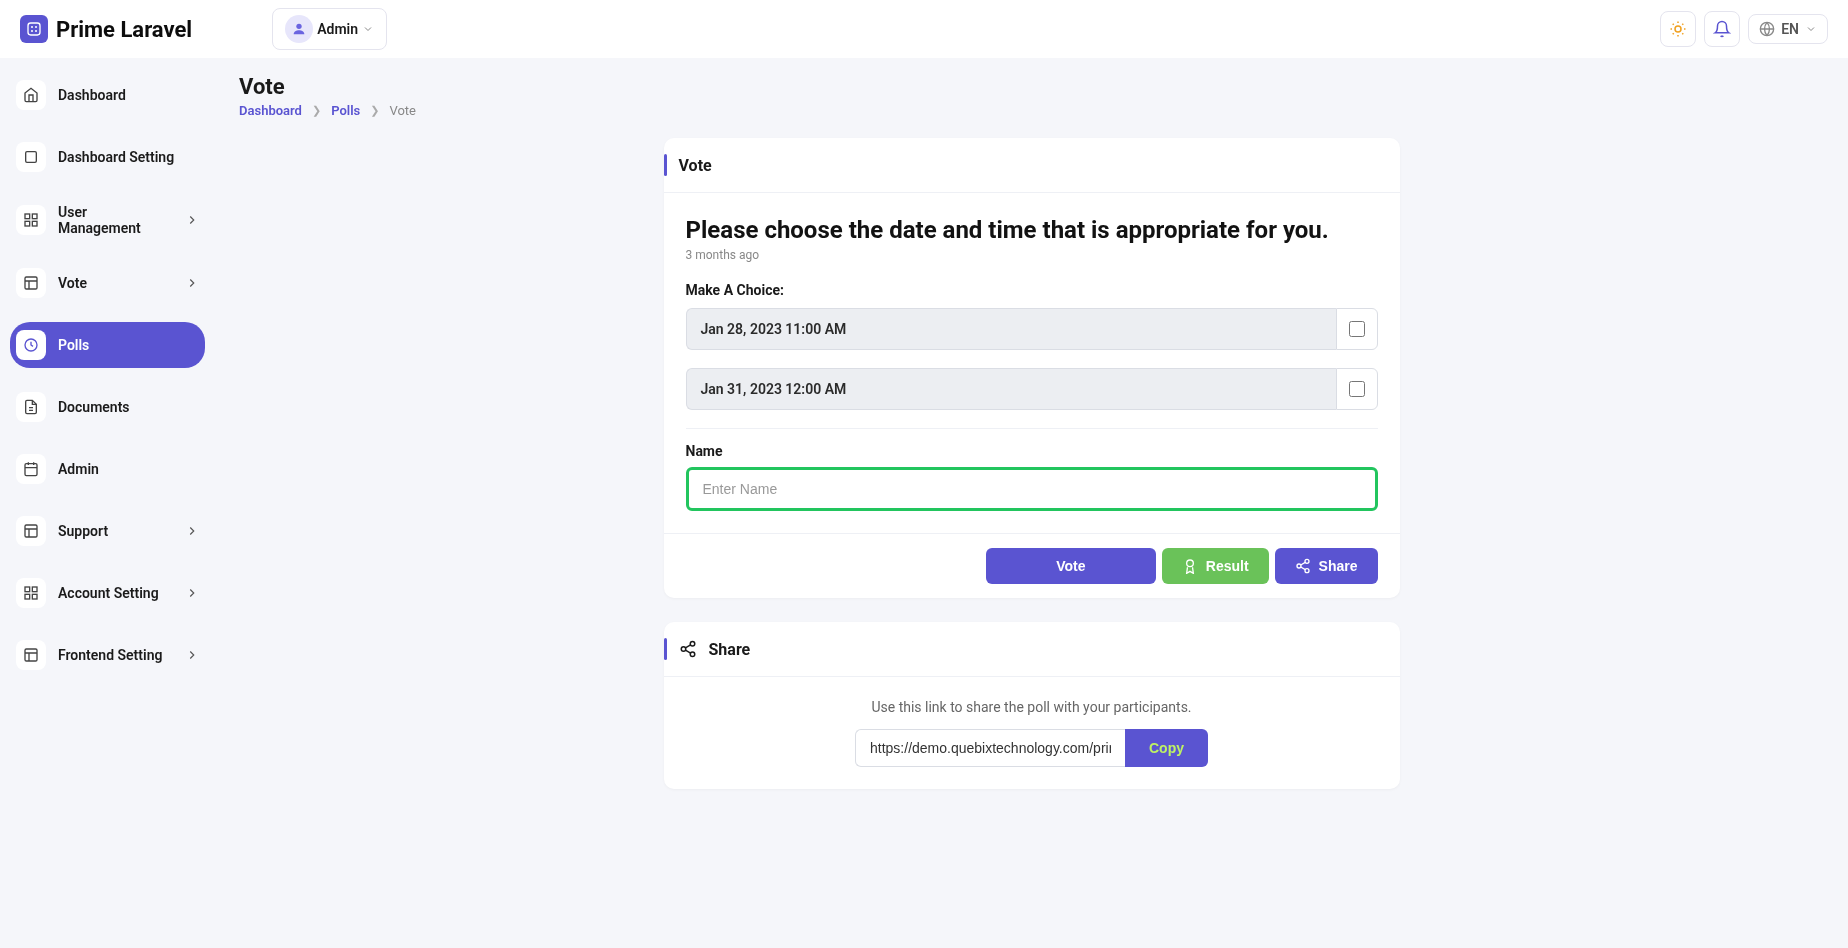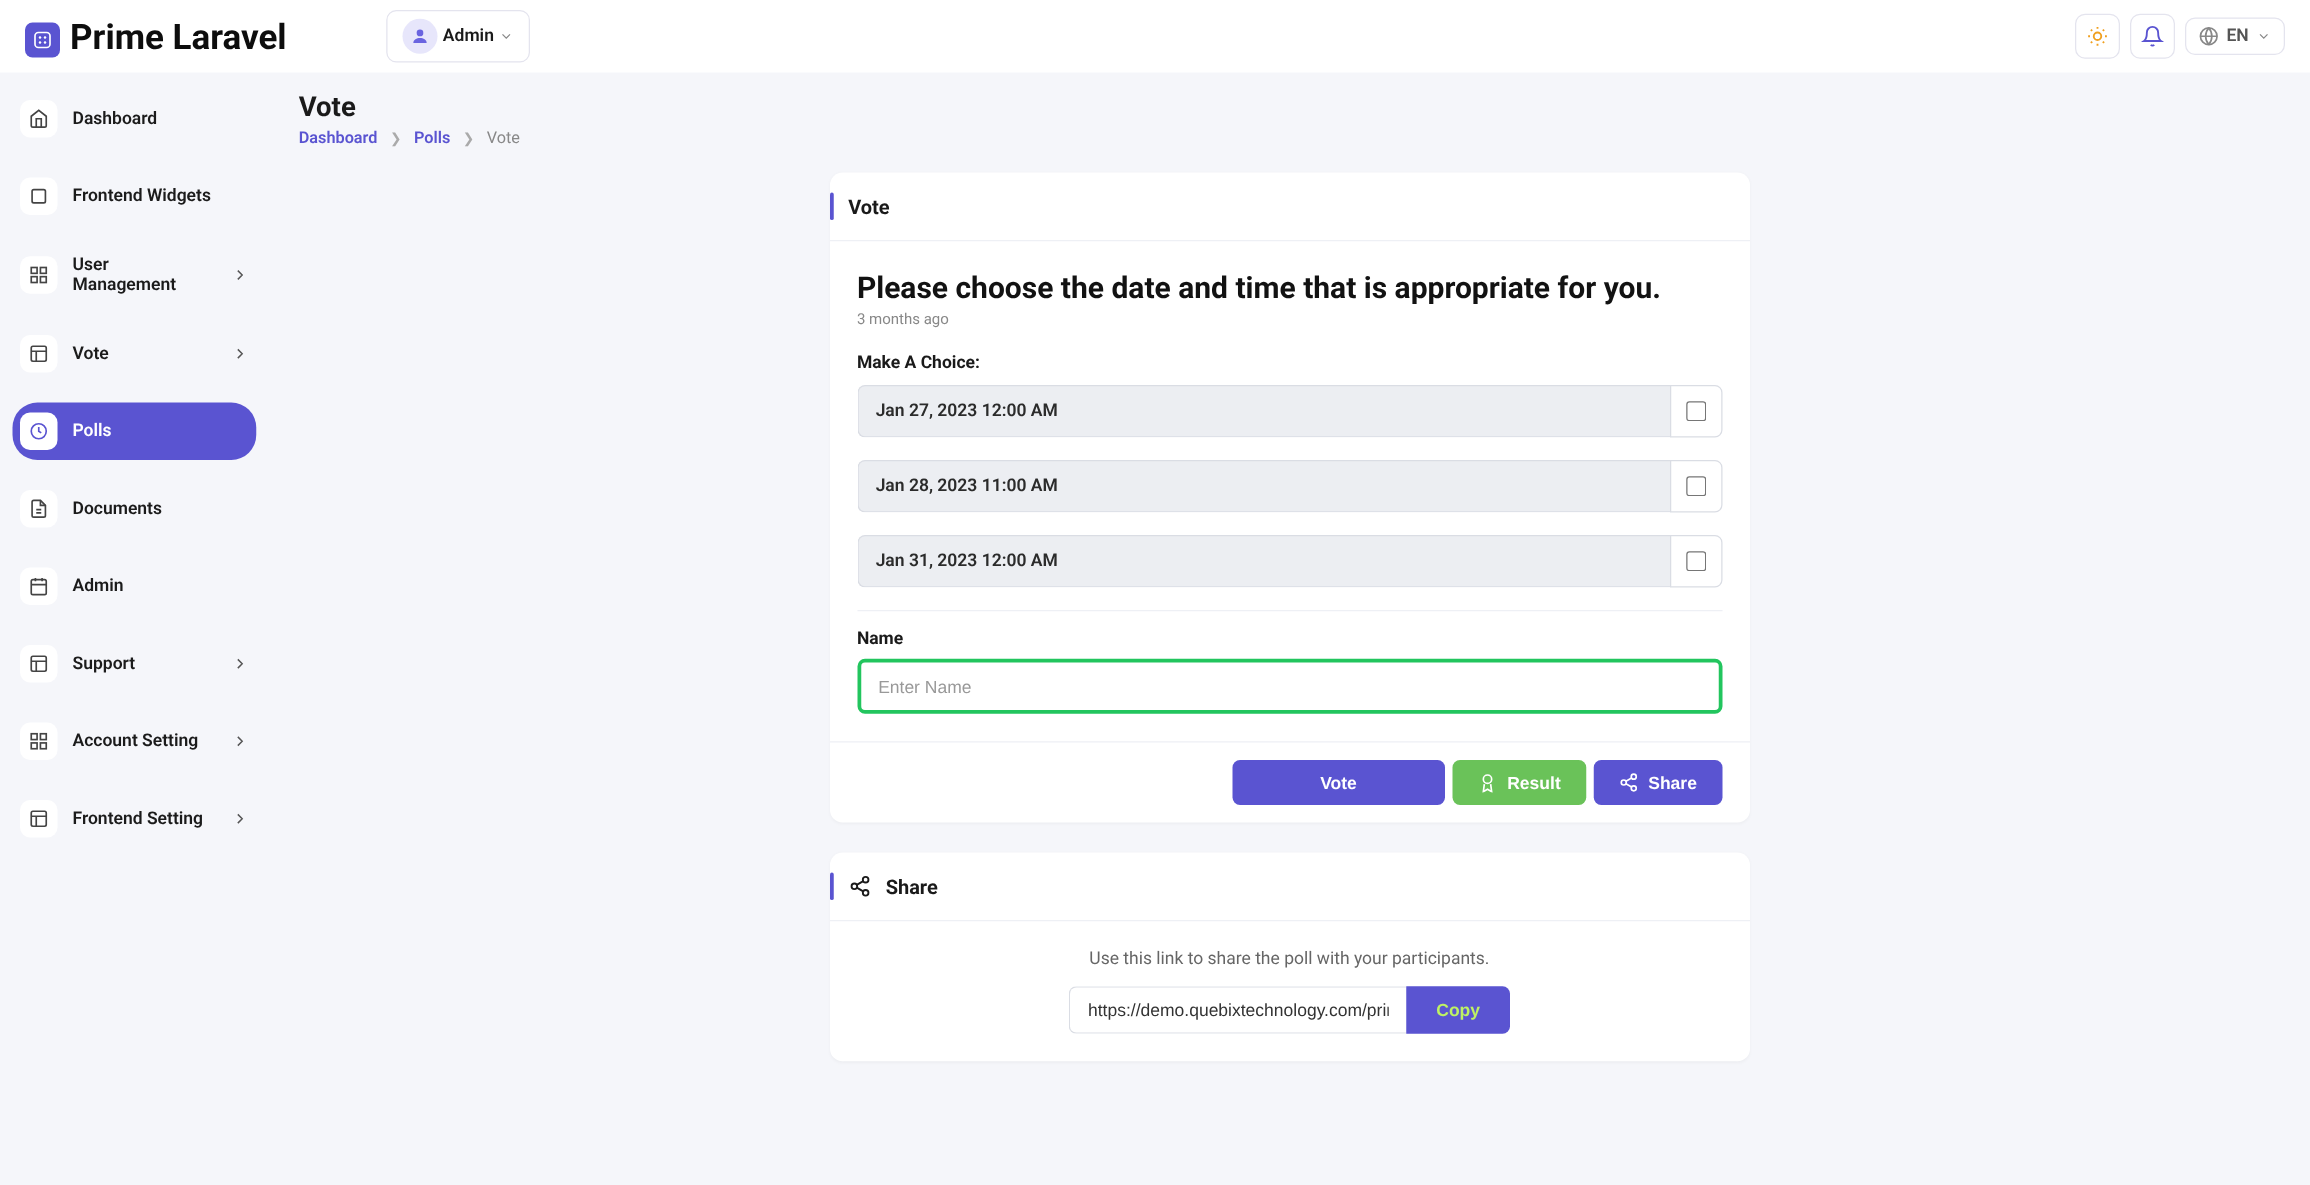--- a/index.html
+++ b/index.html
@@ -1,18 +1,18 @@
 <!DOCTYPE html>
 <html><head>
 <meta charset="utf-8">
 <style>
 * { box-sizing: border-box; margin: 0; padding: 0; }
 body { font-family: -apple-system, BlinkMacSystemFont, "Segoe UI", Roboto, Arial, sans-serif; background: #f5f6fa; color: #1a1a1a; font-size: 14px; }
 .header { display: flex; align-items: center; padding: 10px 20px; background: #fff; height: 58px; }
-.logo { display: flex; align-items: flex-end; gap: 8px; font-weight: 700; font-size: 28px; color: #0d0d0d; }
+.logo { display: flex; align-items: center; gap: 8px; font-weight: 700; font-size: 22px; color: #0d0d0d; }
 .logo-icon { width: 28px; height: 28px; background: #5a54d1; border-radius: 6px; display: flex; align-items: center; justify-content: center; color: #fff; }
 .user-chip { margin-left: 80px; display: flex; align-items: center; gap: 4px; border: 1px solid #e4e4ee; border-radius: 8px; padding: 6px 12px; cursor: pointer; }
 .avatar { width: 28px; height: 28px; border-radius: 50%; background: #e7e6fb; display: flex; align-items: center; justify-content: center; }
 .avatar svg { fill: #6a64e0; }
 .spacer { flex: 1; }
 .icon-btn { width: 36px; height: 36px; border: 1px solid #e4e4ee; border-radius: 8px; display: flex; align-items: center; justify-content: center; margin-left: 8px; cursor: pointer; background: #fff; }
 .lang-btn { display: flex; align-items: center; gap: 6px; border: 1px solid #e4e4ee; border-radius: 8px; padding: 6px 10px; margin-left: 8px; cursor: pointer; background: #fff; color: #555; font-weight: 600; }
 .layout { display: flex; }
 .sidebar { width: 215px; padding: 14px 10px; }
 .side-item { display: flex; align-items: center; gap: 12px; padding: 8px 6px; margin-bottom: 16px; font-weight: 600; color: #1b1b1b; cursor: pointer; border-radius: 20px; }
@@ -116,21 +116,21 @@
           </svg>
         </span>
       <span class="side-label">Dashboard</span>
     </div>
     <div class="side-item">
       <span class="side-icon">
           <svg width="16" height="16" viewBox="0 0 24 24" fill="none" stroke="#444" stroke-width="2">
             <rect x="4" y="4" width="16" height="16" rx="2"></rect>
           </svg>
         </span>
-      <span class="side-label">Frontend Widgets</span>
+      <span class="side-label">Dashboard Setting</span>
     </div>
     <div class="side-item">
       <span class="side-icon">
           <svg width="16" height="16" viewBox="0 0 24 24" fill="none" stroke="#444" stroke-width="2">
             <rect x="3" y="3" width="7" height="7"></rect>
             <rect x="14" y="3" width="7" height="7"></rect>
             <rect x="3" y="14" width="7" height="7"></rect>
             <rect x="14" y="14" width="7" height="7"></rect>
           </svg>
         </span>
@@ -231,26 +231,20 @@
     <div class="card">
       <div class="card-head">
         <span class="bar"></span>
         <span class="card-title">Vote</span>
       </div>
       <div class="card-body">
         <div class="poll-q">Please choose the date and time that is appropriate for you.</div>
         <div class="poll-time">3 months ago</div>
         <div class="make-choice">Make A Choice:</div>
 
-        <div class="choice-row">
-          <div class="choice-label">Jan 27, 2023 12:00 AM</div>
-          <div class="choice-box">
-              <input type="checkbox" style="">
-            </div>
-        </div>
         <div class="choice-row">
           <div class="choice-label">Jan 28, 2023 11:00 AM</div>
           <div class="choice-box">
               <input type="checkbox" style="">
             </div>
         </div>
         <div class="choice-row">
           <div class="choice-label">Jan 31, 2023 12:00 AM</div>
           <div class="choice-box">
               <input type="checkbox" style="">

